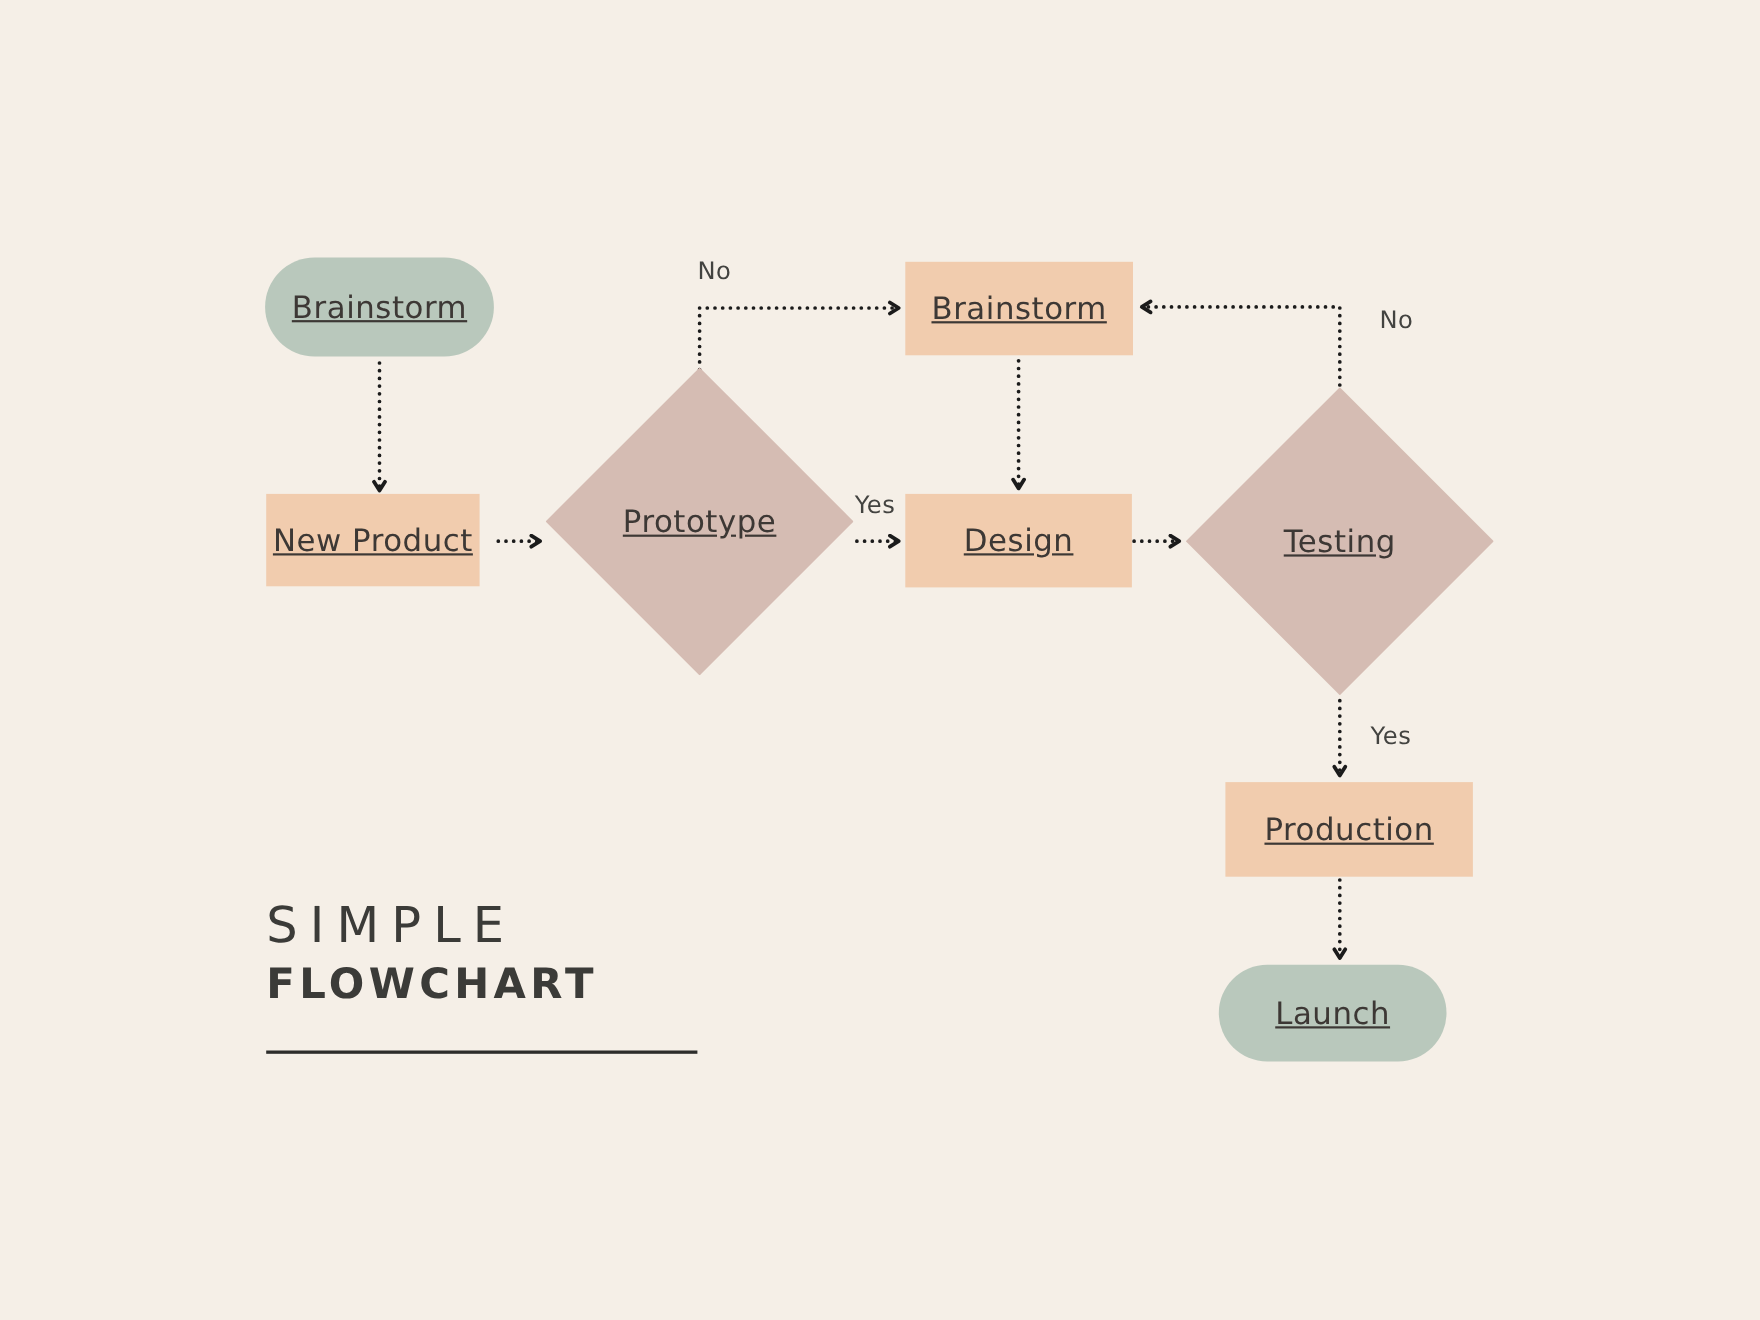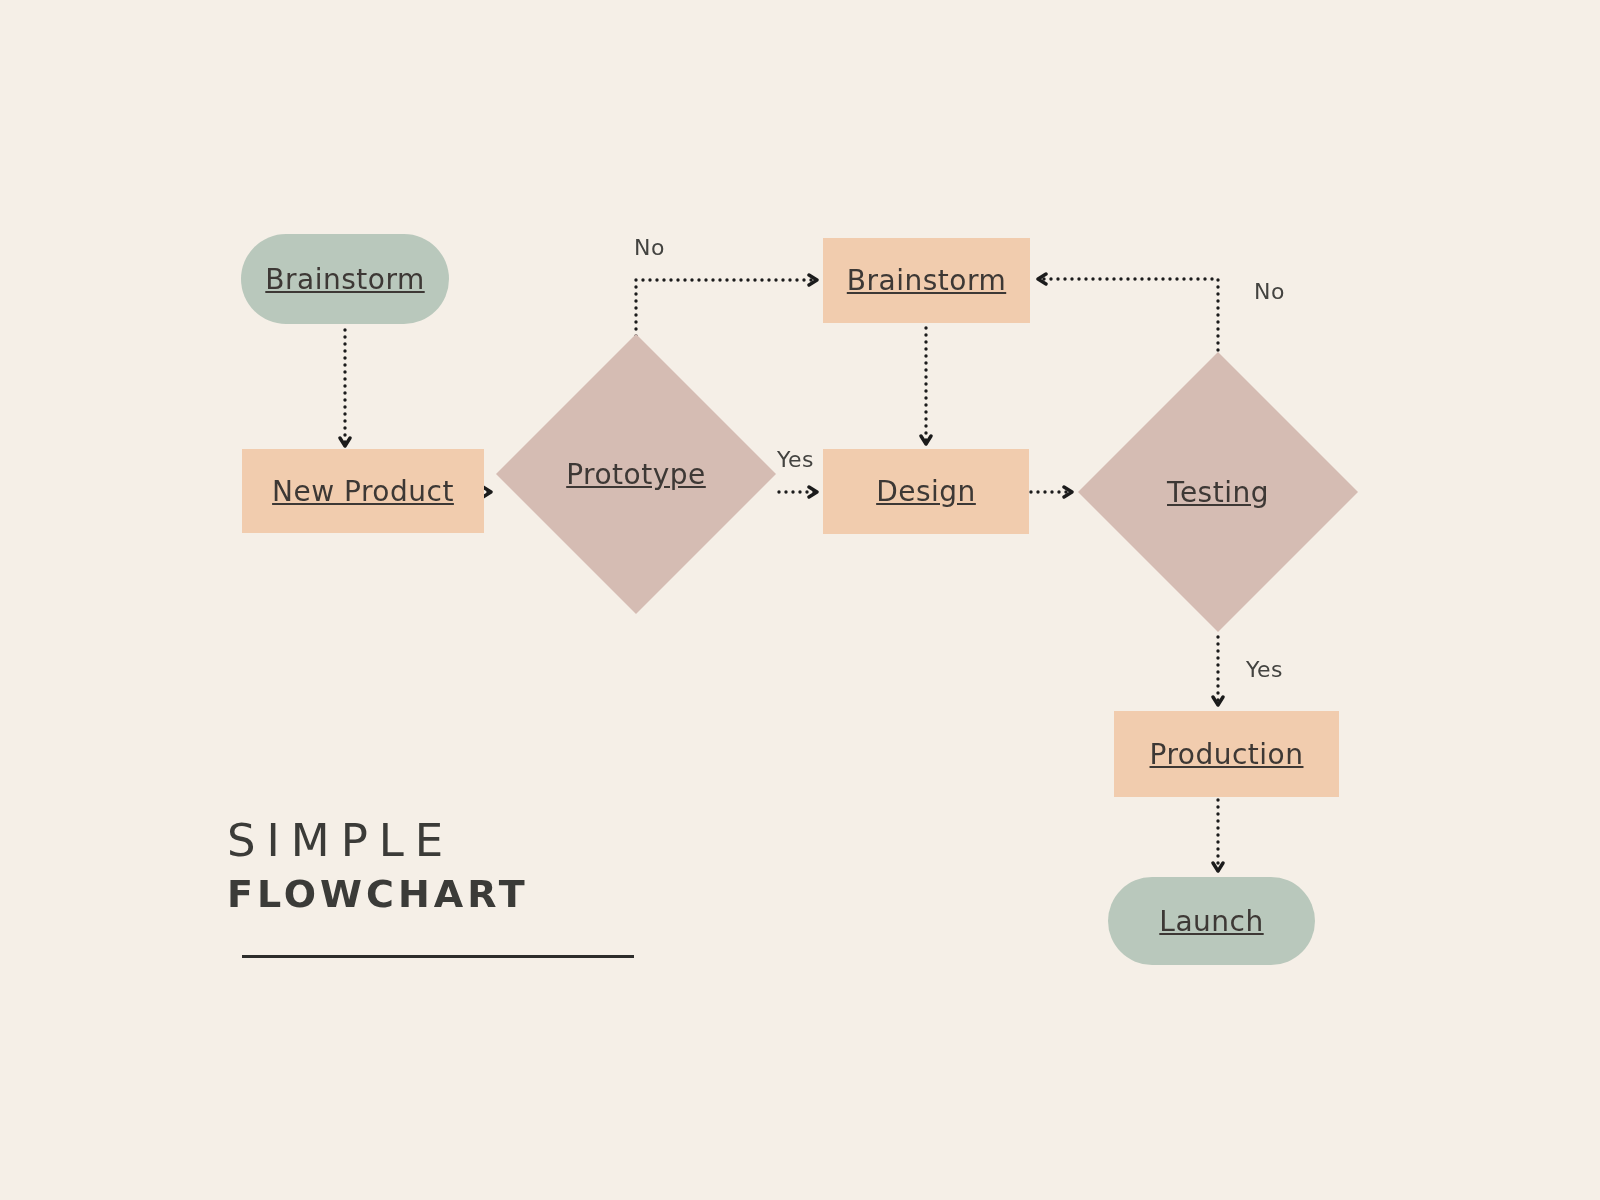--- a/index.html
+++ b/index.html
@@ -36,21 +36,21 @@
     text-decoration: underline;
   }
   .terminator { background: var(--terminator); border-radius: 46px; }
   .process    { background: var(--process); }
   .decision {
     background: var(--decision);
     clip-path: polygon(50% 0, 100% 50%, 50% 100%, 0 50%);
   }
   
   #node-brainstorm  { left: 241px;  top: 234px; width: 208px; height: 90px; }
-  #node-new-product { left: 242px;  top: 449px; width: 242px; height: 84px; }
+  #node-new-product { left: 242px;  top: 449px; width: 194px; height: 84px; }
   #node-prototype   { left: 496px;  top: 334px; width: 280px; height: 280px; }
   #node-refinement  { left: 823px;  top: 238px; width: 207px; height: 85px; }
   #node-design      { left: 823px;  top: 449px; width: 206px; height: 85px; }
   #node-testing     { left: 1078px; top: 352px; width: 280px; height: 280px; }
   #node-production  { left: 1114px; top: 711px; width: 225px; height: 86px; }
   #node-launch      { left: 1108px; top: 877px; width: 207px; height: 88px; }
 
   .edge-label {
     position: absolute;
     color: var(--label_text);
@@ -72,21 +72,21 @@
     pointer-events: none;
   }
   .arrow-layer path.edge {
     fill: none;
     stroke: var(--arrow);
     stroke-width: 3.4;
     stroke-linecap: round;
     stroke-dasharray: 0 7;
   }
 
-  .title-block { position: absolute; left: 227px; top: 818px; }
+  .title-block { position: absolute; left: 242px; top: 818px; }
   .title-line1 {
     color: var(--title_text);
     font-size: 45px;
     font-weight: 400;
     letter-spacing: 11px;
     line-height: 1.0;
   }
   .title-line2 {
     color: var(--title_text);
     font-size: 38px;

